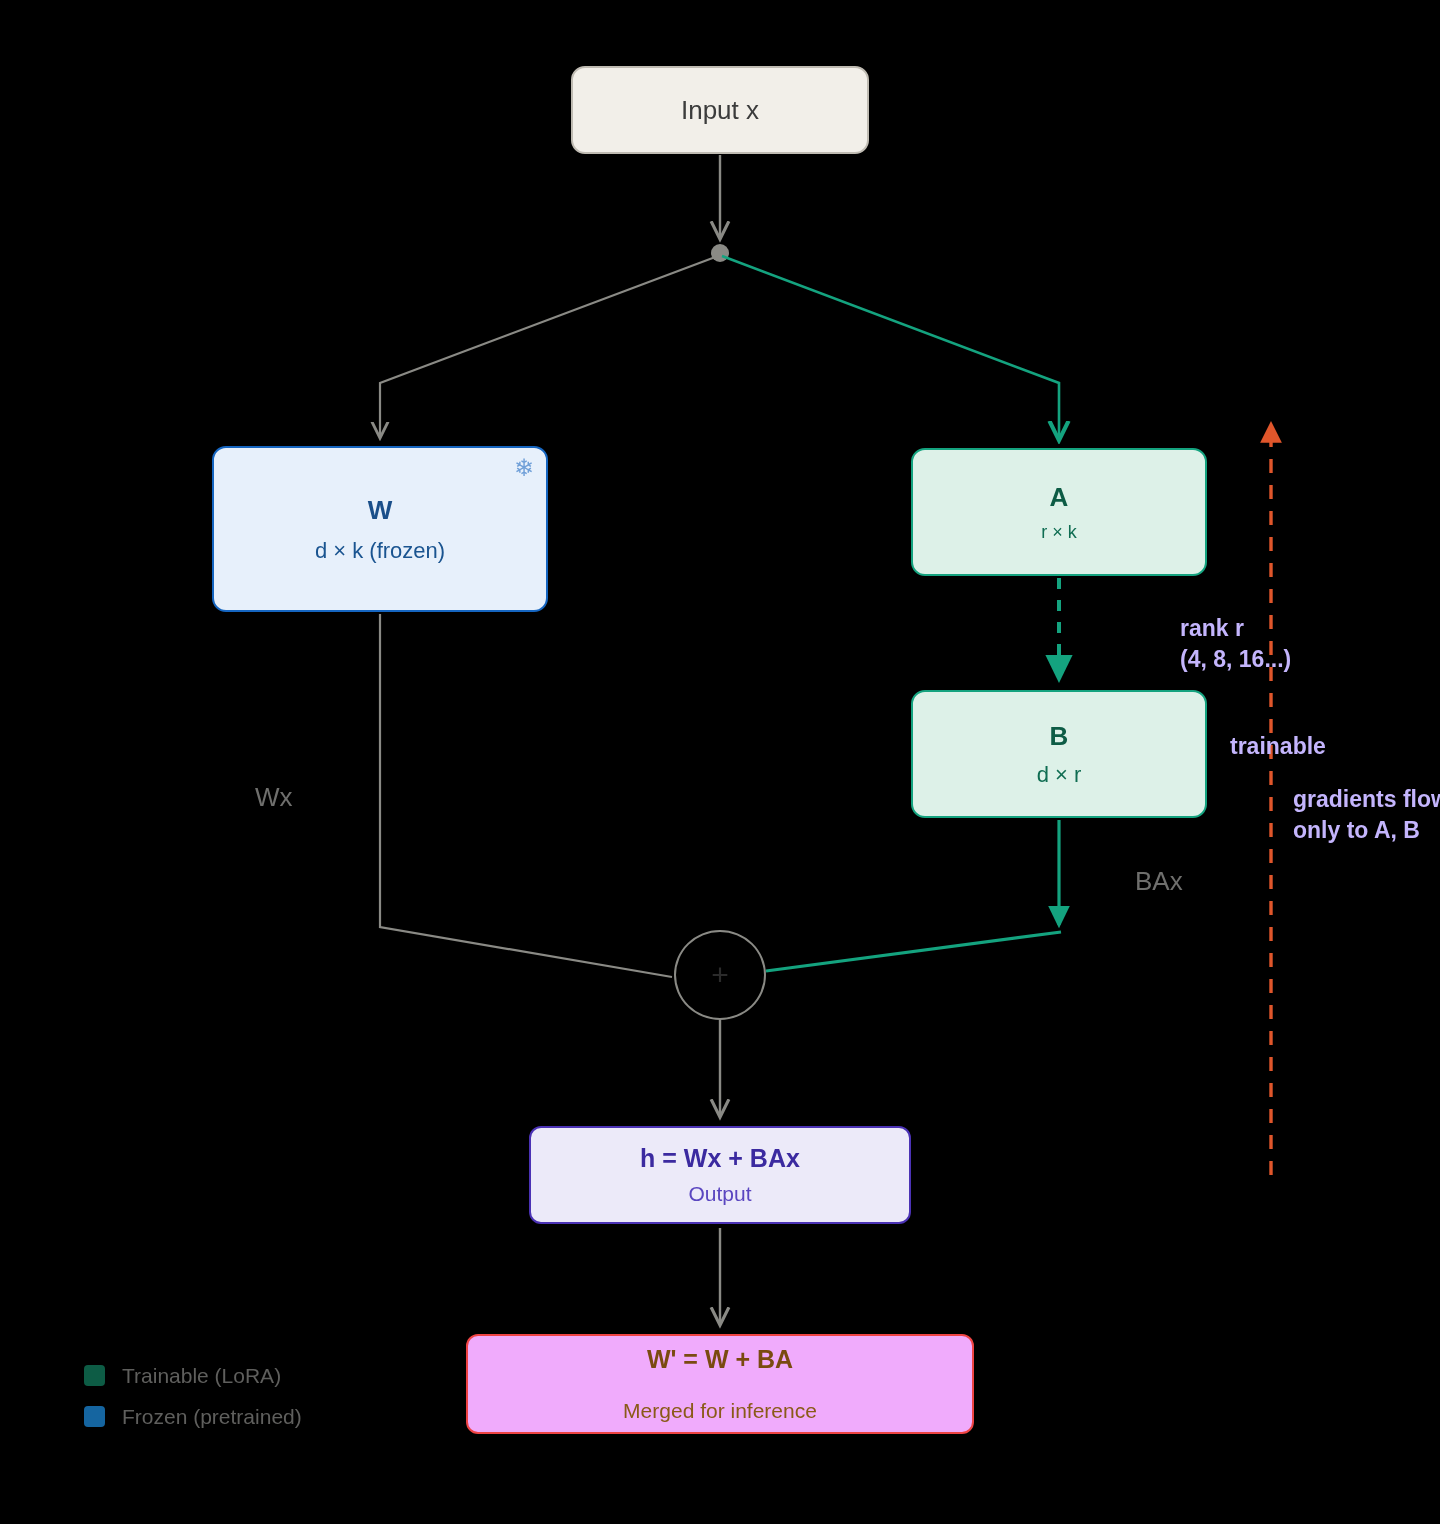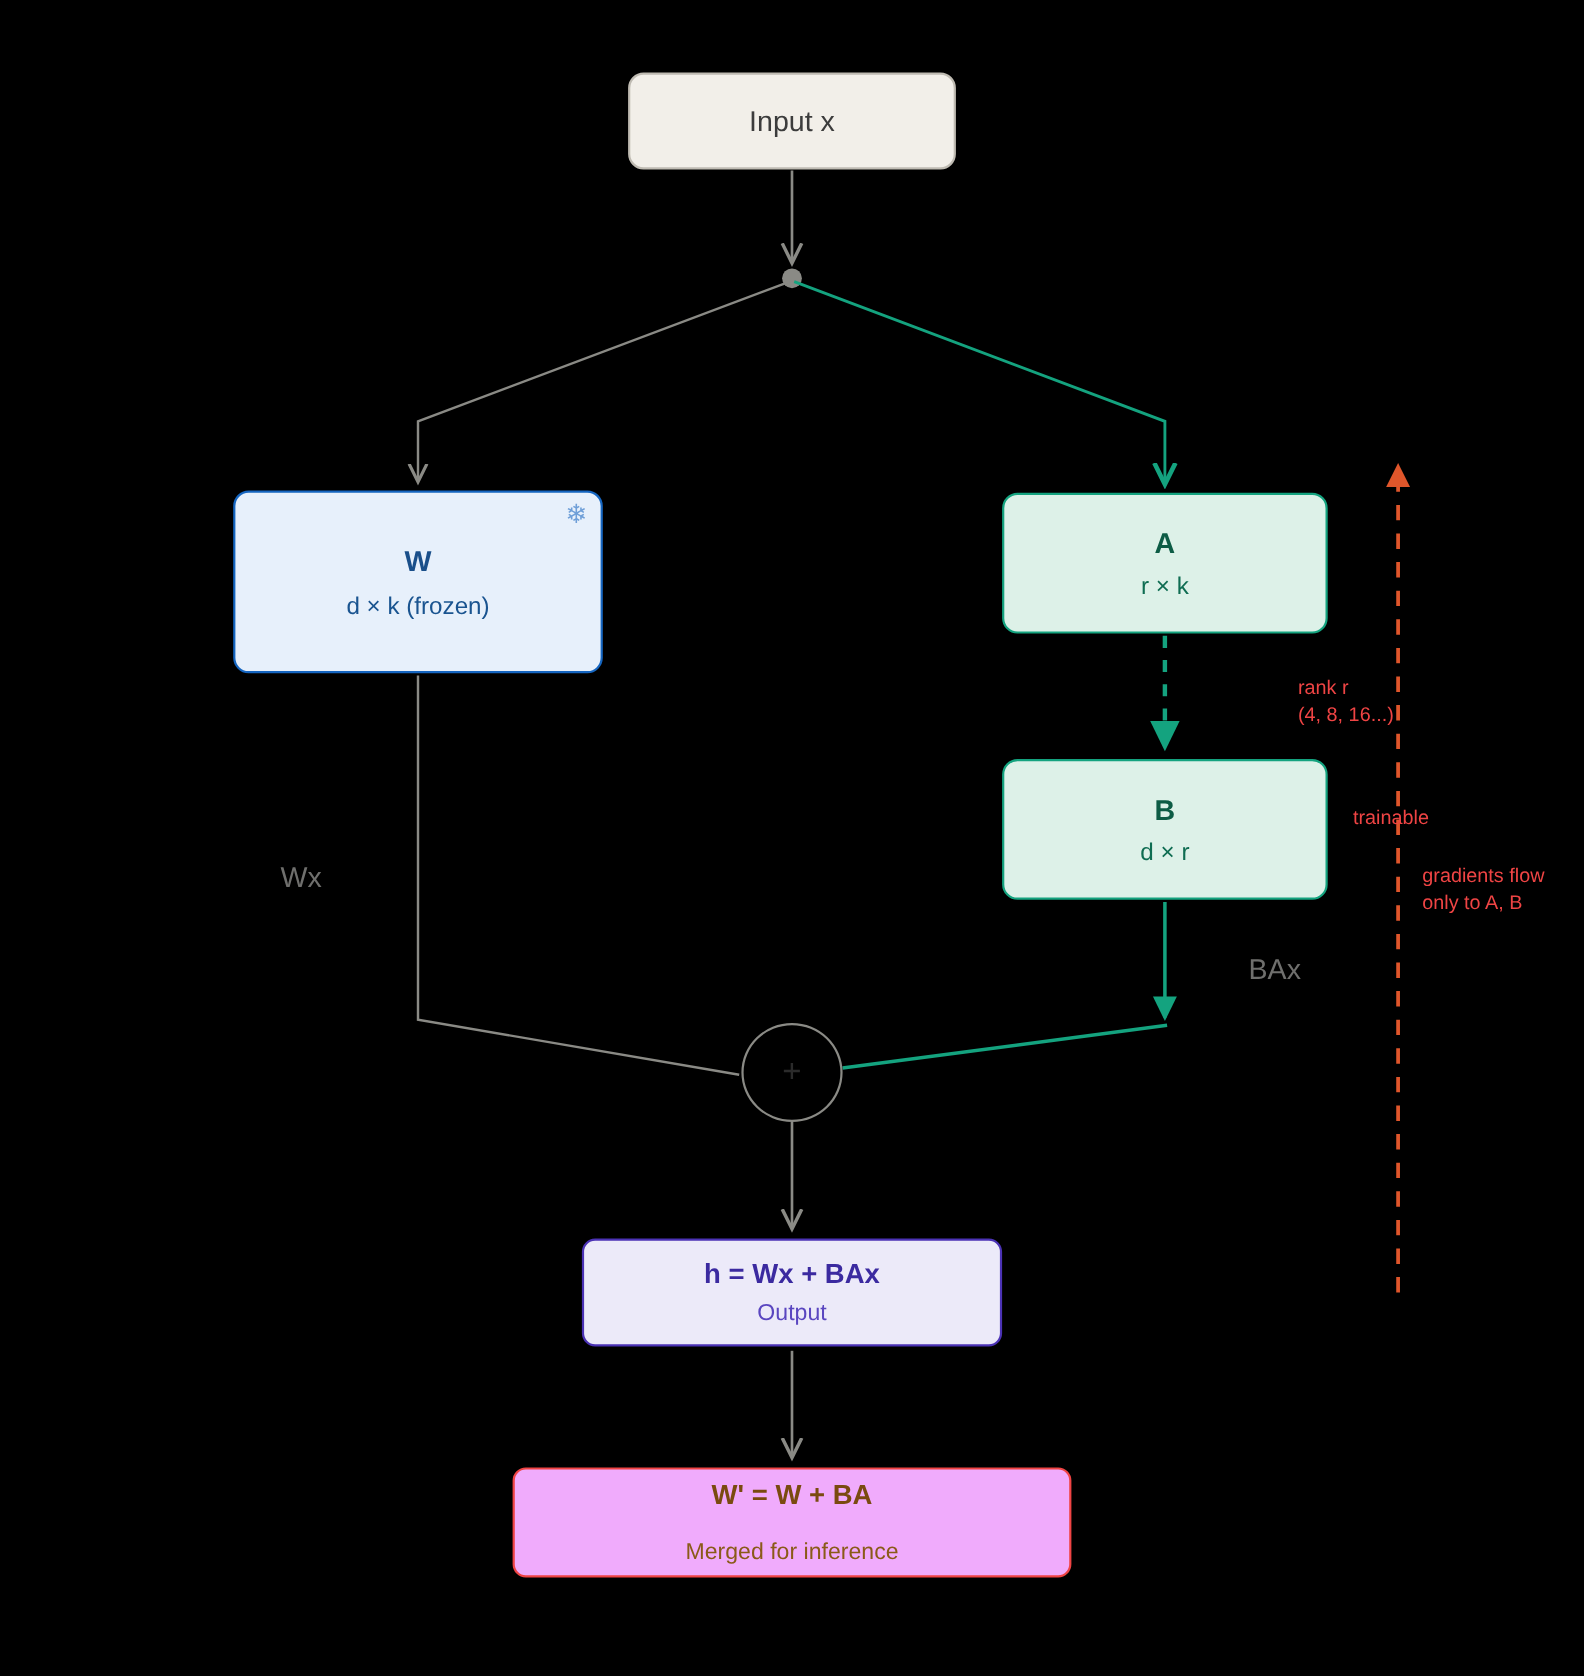--- a/index.html
+++ b/index.html
@@ -66,21 +66,21 @@
   }
 
   
   #node-a {
     left: 911px; top: 448px; width: 296px; height: 128px;
     background: #ddf1e8;
     border: 2px solid #14a37f;
     border-radius: 14px;
   }
   #node-a .title { font-size: 26px; color: #0d5c45; margin-bottom: 8px; }
-  #node-a .sub   { font-size: 22px; color: #0f6d52; }
+  #node-a .sub   { font-size: 18px; color: #0f6d52; }
 
   
   #node-b {
     left: 911px; top: 690px; width: 296px; height: 128px;
     background: #ddf1e8;
     border: 2px solid #14a37f;
     border-radius: 14px;
   }
   #node-b .title { font-size: 26px; color: #0d5c45; margin-bottom: 8px; }
   #node-b .sub   { font-size: 22px; color: #0f6d52; }
@@ -125,24 +125,25 @@
     color: #6f6f6d;
     font-size: 26px;
     white-space: nowrap;
   }
   #label-wx  { left: 255px; top: 782px; }
   #label-bax { left: 1135px; top: 866px; }
 
   
   .annot {
     position: absolute;
-    color: #ef4444;
-    font-size: 18px;
+    color: #c4b5fd;
+    font-size: 23px;
     line-height: 1.35;
     white-space: pre;
+    font-weight: bold;
   }
   #annot-rank      { left: 1180px; top: 613px; }
   #annot-trainable { left: 1230px; top: 731px; }
   #annot-grads     { left: 1293px; top: 784px; }
 
   
   #legend {
     position: absolute;
     left: 84px; top: 1355px;
   }
@@ -239,14 +240,24 @@
 
   <div class="edge-label" id="label-wx">Wx</div>
   <div class="edge-label" id="label-bax">BAx</div>
 
   <div class="annot" id="annot-rank">rank r
 (4, 8, 16...)</div>
   <div class="annot" id="annot-trainable">trainable</div>
   <div class="annot" id="annot-grads">gradients flow
 only to A, B</div>
 
+  <div id="legend">
+    <div class="legend-row">
+      <span class="legend-swatch" style="background:#0d5c45"></span>
+      <span class="legend-text">Trainable (LoRA)</span>
+    </div>
+    <div class="legend-row">
+      <span class="legend-swatch" style="background:#1565a0"></span>
+      <span class="legend-text">Frozen (pretrained)</span>
+    </div>
+  </div>
 
 </div>
 
 </body></html>

